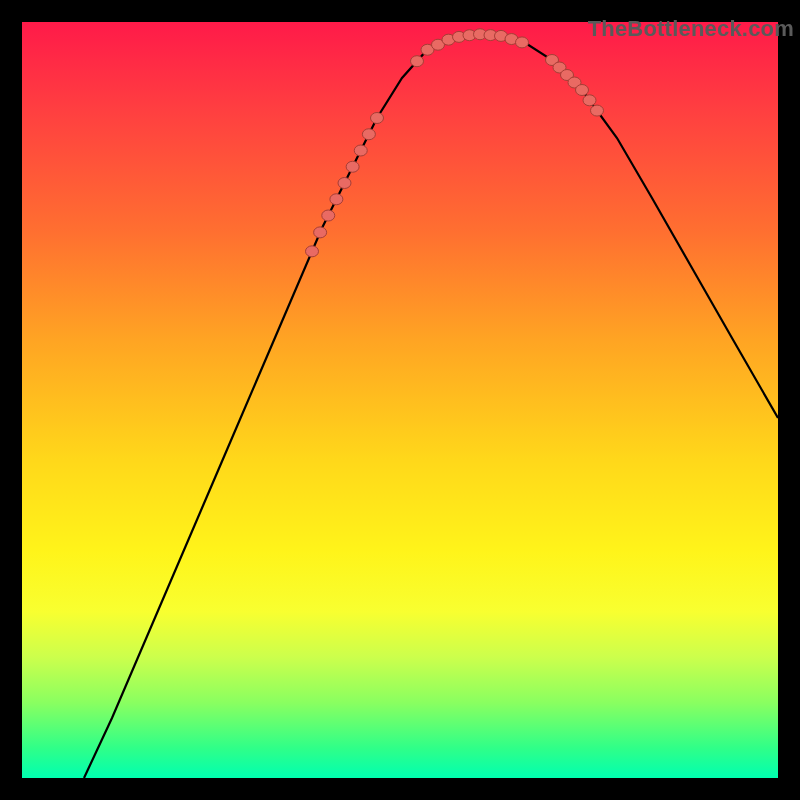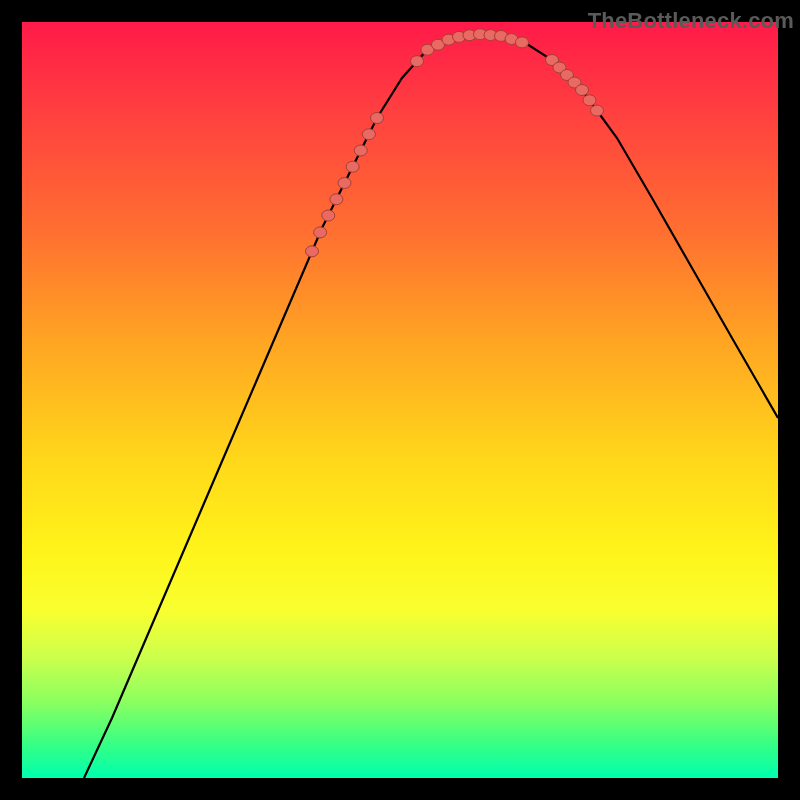--- a/index.html
+++ b/index.html
@@ -25,21 +25,21 @@
       #ffd81a 58%,
       #fff41a 70%,
       #f8ff30 78%,
       #ccff4c 84%,
       #8aff60 90%,
       #30ff88 96%,
       #00ffb0 100%);
   }
   .watermark {
     position: absolute;
-    top: 8px;
+    top: 16px;
     right: 6px;
     font-size: 22px;
     font-weight: 600;
     color: #5a5a5a;
     letter-spacing: 0.2px;
   }
   svg {
     position: absolute;
     left: 0;
     top: 0;

